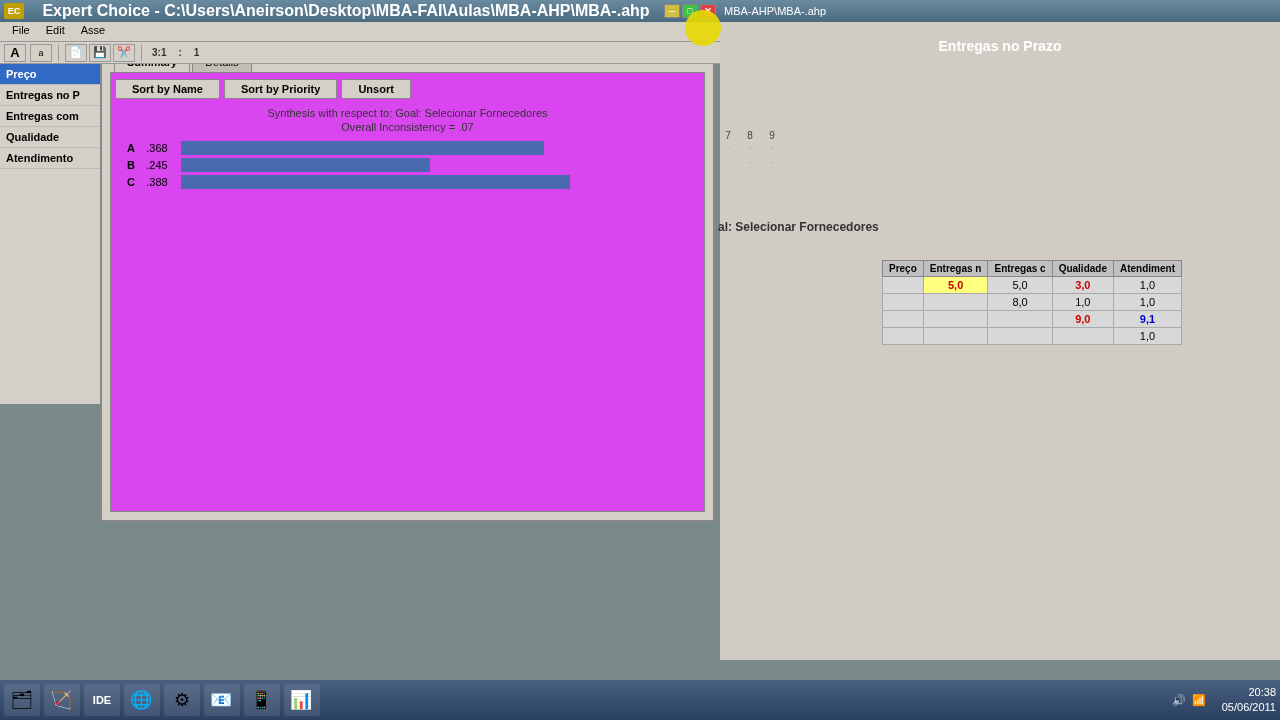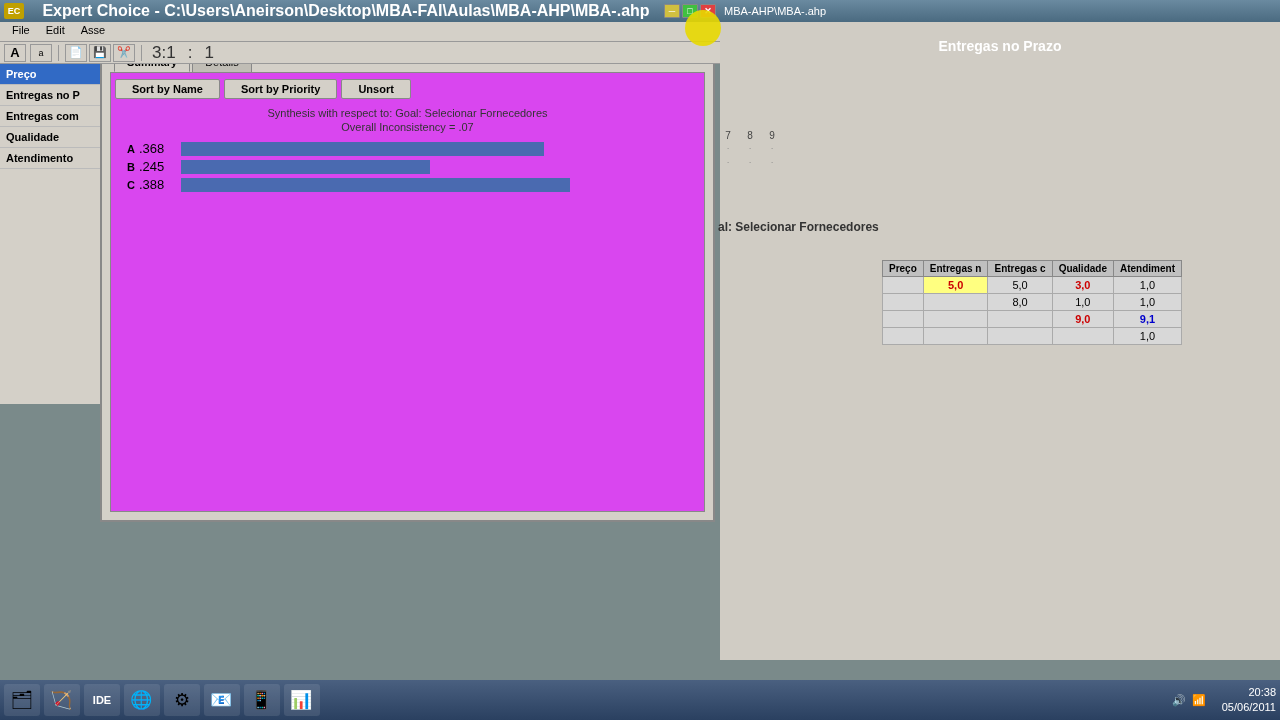--- a/index.html
+++ b/index.html
@@ -165,23 +165,24 @@
       cursor: pointer;
       font-size: 11px;
     }
     .toolbar-sep {
       width: 1px;
       height: 16px;
       background: #999;
       margin: 0 2px;
     }
     .toolbar-ratio {
-      font-size: 17px;
+      font-size: 10px;
       color: #333;
       padding: 0 4px;
+      font-weight: bold;
     }
 
     
     .main-panel {
       position: absolute;
       top: 22px;
       left: 100px;
       width: 615px;
       height: 500px;
       background: #d4d0c8;
@@ -286,22 +287,22 @@
     }
     .bar-label {
       width: 20px;
       font-size: 11px;
       font-weight: bold;
       text-align: right;
       margin-right: 4px;
     }
     .bar-value {
       width: 36px;
-      font-size: 13px;
-      text-align: left;
+      font-size: 11px;
+      text-align: center;
       margin-right: 6px;
     }
     .bar-track {
       flex: 1;
       height: 14px;
       background: transparent;
     }
     .bar-fill {
       height: 100%;
       background: #4a6ab0;

